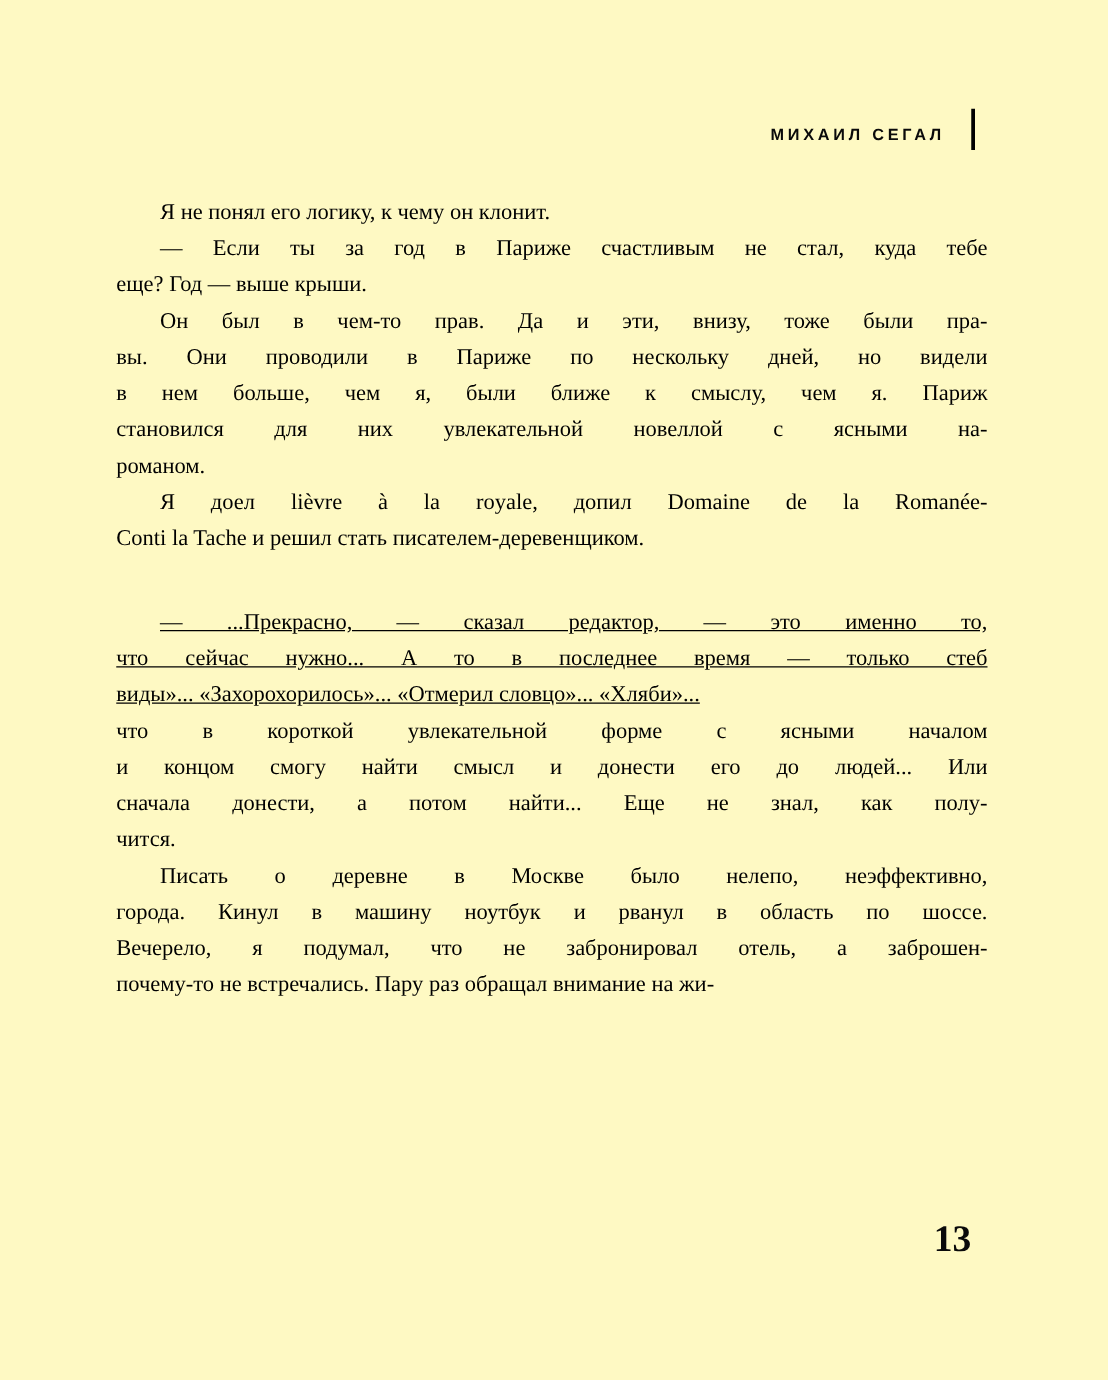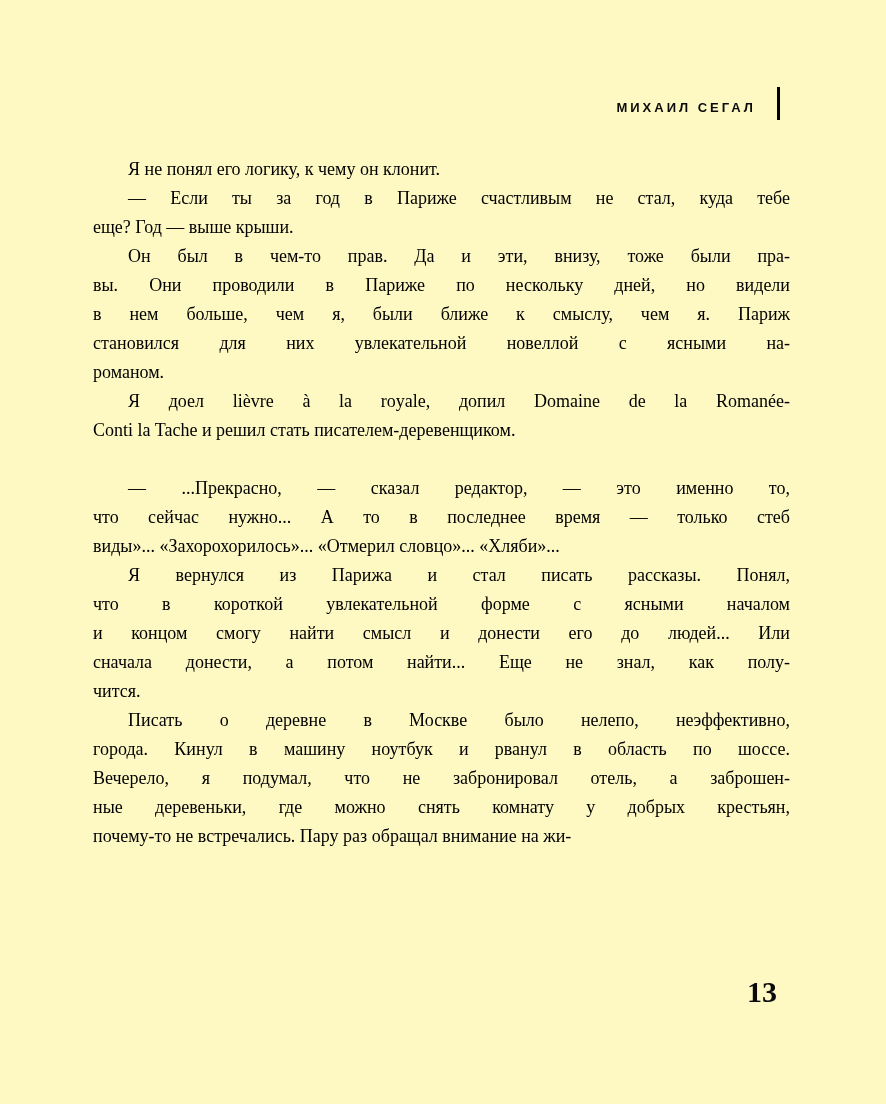--- a/index.html
+++ b/index.html
@@ -43,21 +43,21 @@
   
   .text-block {
     position: absolute;
     left: 93px;
     top: 155px;
     width: 697px;
     font-size: 18px;
     line-height: 29px;
   }
   .paragraph { margin: 0; }
-  .paragraph.section-break { margin-top: 29px; }
+  .paragraph.section-break { margin-top: 38px; text-decoration: underline; }
   .text-line {
     text-align: justify;
     text-align-last: justify;
     white-space: normal;
   }
   .text-line.first-line { text-indent: 35px; }
   .text-line.last-line { text-align-last: left; }
   
   .page-number {
     position: absolute;
@@ -98,30 +98,28 @@
       <div class="paragraph">
         <div class="text-line first-line">Я доел lièvre à la royale, допил Domaine de la Romanée-</div>
         <div class="text-line last-line">Conti la Tache и решил стать писателем-деревенщиком.</div>
       </div>
       <div class="paragraph section-break">
         <div class="text-line first-line">— ...Прекрасно, — сказал редактор, — это именно то,</div>
         <div class="text-line">что сейчас нужно... А то в последнее время — только стеб</div>
         <div class="text-line last-line">виды»... «Захорохорилось»... «Отмерил словцо»... «Хляби»...</div>
       </div>
       <div class="paragraph">
-        <div class="text-line first-line">Я вернулся из Парижа и стал писать рассказы. Понял,</div>
         <div class="text-line">что в короткой увлекательной форме с ясными началом</div>
         <div class="text-line">и концом смогу найти смысл и донести его до людей... Или</div>
         <div class="text-line">сначала донести, а потом найти... Еще не знал, как полу-</div>
         <div class="text-line last-line">чится.</div>
       </div>
       <div class="paragraph">
         <div class="text-line first-line">Писать о деревне в Москве было нелепо, неэффективно,</div>
         <div class="text-line">города. Кинул в машину ноутбук и рванул в область по шоссе.</div>
         <div class="text-line">Вечерело, я подумал, что не забронировал отель, а заброшен-</div>
-        <div class="text-line">ные деревеньки, где можно снять комнату у добрых крестьян,</div>
         <div class="text-line last-line">почему-то не встречались. Пару раз обращал внимание на жи-</div>
       </div>
     </div>
 
   <div class="page-number">13</div>
 
 </div>
 
 </body></html>

